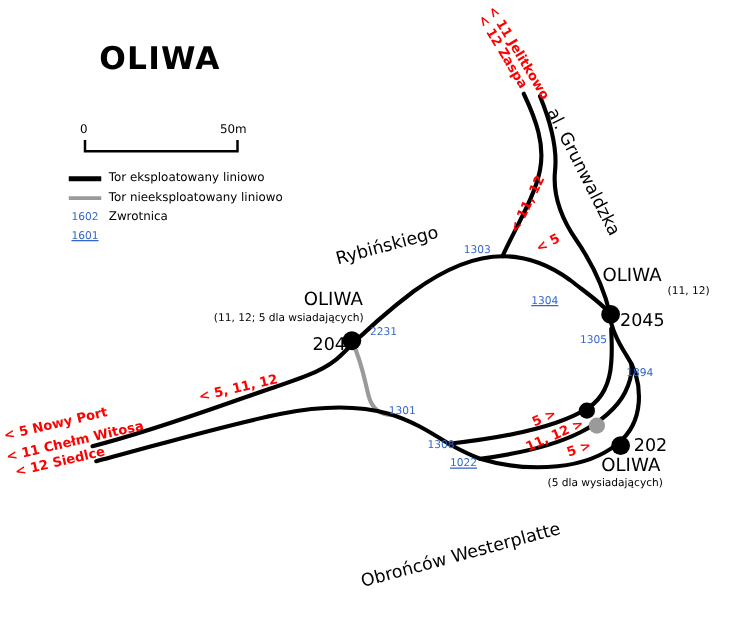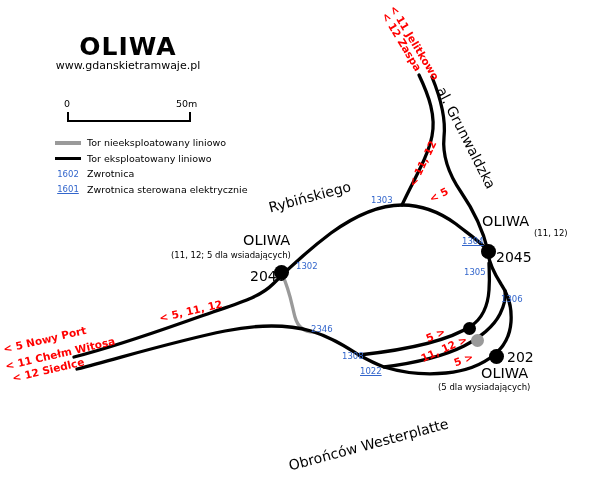--- a/index.html
+++ b/index.html
@@ -46,72 +46,70 @@
     <path d="M 74,357 C 125,344 175,325 213,312 C 245,301 261,296 273,284 C 291,266 307,251 331,233 C 356,215 381,205 402,205 C 424,205 441,213 456,224 C 470,235 482,243 488,251" fill="none" stroke="#000" stroke-width="3.3" stroke-linecap="round"></path>
     <path d="M 77,369 C 130,355 180,340 225,331 C 255,325 286,324 311,331 C 331,337 346,347 359,355 C 368,360 376,364 384,367 C 404,373 426,375 446,373 C 466,371 483,364 494,355 C 504,347 510,335 511,322 C 512,307 508,294 501,284 C 494,273 489,262 488,253" fill="none" stroke="#000" stroke-width="3.3" stroke-linecap="round"></path>
     <path d="M 359,355 C 405,350 448,341 471,326 C 483,318 488,305 489,290 C 490,277 489,269 489,263" fill="none" stroke="#000" stroke-width="3.3" stroke-linecap="round"></path>
     <path d="M 384,367 C 415,363 444,356 464,346 C 480,338 494,326 500,314 C 504,306 506,298 505,291" fill="none" stroke="#000" stroke-width="3.3" stroke-linecap="round"></path>
 
     <path d="M 68,112 L 68,121 L 190,121 L 190,112" fill="none" stroke="#000" stroke-width="2"></path>
   </svg>
 
   <div id="title-block">
     <div id="map-title">OLIWA</div>
-    <div id="map-website">www.gdanskietramwaje.pl</div>
   </div>
 
   <span class="abs scale-label" style="left:64px;top:98px;">0</span>
   <span class="abs scale-label" style="left:176px;top:98px;">50m</span>
 
   <div id="legend">
       <div class="legend-row">
         <span class="legend-swatch-box">
+          <span class="legend-line" style="background: rgb(0, 0, 0);"></span>
+        </span>
+        <span class="legend-label">Tor eksploatowany liniowo</span>
+      </div>
+      <div class="legend-row">
+        <span class="legend-swatch-box">
           <span class="legend-line" style="background: rgb(154, 154, 154);"></span>
         </span>
         <span class="legend-label">Tor nieeksploatowany liniowo</span>
-      </div>
-      <div class="legend-row">
-        <span class="legend-swatch-box">
-          <span class="legend-line" style="background: rgb(0, 0, 0);"></span>
-        </span>
-        <span class="legend-label">Tor eksploatowany liniowo</span>
       </div>
       <div class="legend-row">
         <span class="legend-swatch-box">
           <span class="legend-num" style="color: rgb(51, 102, 204);">1602</span>
         </span>
         <span class="legend-label">Zwrotnica</span>
       </div>
       <div class="legend-row">
         <span class="legend-swatch-box">
           <span class="legend-num electric" style="color: rgb(51, 102, 204); text-decoration: underline;">1601</span>
         </span>
-        <span class="legend-label">Zwrotnica sterowana elektrycznie</span>
       </div>
     </div>
 <span class="abs street-label" style="left: 448px; top: 84px; transform: rotate(63deg); color: rgb(0, 0, 0);">al. Grunwaldzka</span>
     <span class="abs street-label" style="left: 267px; top: 200px; transform: rotate(-15deg); color: rgb(0, 0, 0);">Rybińskiego</span>
     <span class="abs street-label" style="left: 287px; top: 458px; transform: rotate(-15deg); color: rgb(0, 0, 0);">Obrońców Westerplatte</span>
     <span class="abs dir-label" style="left: 398px; top: 3px; transform: rotate(59deg); color: rgb(255, 0, 0);">&lt; 11 Jelitkowo</span>
     <span class="abs dir-label" style="left: 390px; top: 10px; transform: rotate(59deg); color: rgb(255, 0, 0);">&lt; 12 Zaspa</span>
     <span class="abs dir-label" style="left: 406px; top: 183px; transform: rotate(-64deg); color: rgb(255, 0, 0);">&lt; 11, 12</span>
     <span class="abs dir-label" style="left: 427px; top: 194px; transform: rotate(-28deg); color: rgb(255, 0, 0);">&lt; 5</span>
     <span class="abs dir-label" style="left: 158px; top: 312px; transform: rotate(-13deg); color: rgb(255, 0, 0);">&lt; 5, 11, 12</span>
     <span class="abs dir-label" style="left: 2px; top: 343px; transform: rotate(-13deg); color: rgb(255, 0, 0);">&lt; 5 Nowy Port</span>
     <span class="abs dir-label" style="left: 4px; top: 360px; transform: rotate(-13deg); color: rgb(255, 0, 0);">&lt; 11 Chełm Witosa</span>
     <span class="abs dir-label" style="left: 11px; top: 372px; transform: rotate(-13deg); color: rgb(255, 0, 0);">&lt; 12 Siedlce</span>
     <span class="abs dir-label" style="left: 424px; top: 333px; transform: rotate(-24deg); color: rgb(255, 0, 0);">5 &gt;</span>
     <span class="abs dir-label" style="left: 419px; top: 353px; transform: rotate(-24deg); color: rgb(255, 0, 0);">11, 12 &gt;</span>
     <span class="abs dir-label" style="left: 452px; top: 357px; transform: rotate(-20deg); color: rgb(255, 0, 0);">5 &gt;</span>
-    <span class="abs switch-label" style="left: 311px; top: 324px; color: rgb(51, 102, 204);">2346</span>
-    <span class="abs switch-label" style="left: 296px; top: 261px; color: rgb(51, 102, 204);">1302</span>
+    <span class="abs switch-label" style="left: 311px; top: 324px; color: rgb(51, 102, 204);">1301</span>
+    <span class="abs switch-label" style="left: 296px; top: 261px; color: rgb(51, 102, 204);">2231</span>
     <span class="abs switch-label" style="left: 371px; top: 195px; color: rgb(51, 102, 204);">1303</span>
-    <span class="abs switch-label electric" style="left: 462px; top: 236px; color: rgb(51, 102, 204);">1304</span>
+    <span class="abs switch-label electric" style="left: 425px; top: 236px; color: rgb(51, 102, 204);">1304</span>
     <span class="abs switch-label" style="left: 464px; top: 267px; color: rgb(51, 102, 204);">1305</span>
-    <span class="abs switch-label" style="left: 501px; top: 294px; color: rgb(51, 102, 204);">1306</span>
+    <span class="abs switch-label" style="left: 501px; top: 294px; color: rgb(51, 102, 204);">1894</span>
     <span class="abs switch-label electric" style="left: 360px; top: 366px; color: rgb(51, 102, 204);">1022</span>
     <span class="abs switch-label" style="left: 342px; top: 351px; color: rgb(51, 102, 204);">1308</span>
     <div class="stop-dot" style="height: 15px; width: 15px; left: 480.5px; top: 243.5px; background: rgb(0, 0, 0);"></div>
     <span class="abs stop-name" style="left: 482px; top: 213px;">OLIWA</span>
     <span class="abs stop-qualifier" style="left: 486px; top: 228px; padding-left: 48px;">(11, 12)</span>
     <span class="abs stop-number" style="left: 496px; top: 249px;">2045</span>
     <div class="stop-dot" style="height: 15px; width: 15px; left: 273.5px; top: 264.5px; background: rgb(0, 0, 0);"></div>
     <span class="abs stop-name" style="left: 243px; top: 232px;">OLIWA</span>
     <span class="abs stop-qualifier" style="left: 171px; top: 250px;">(11, 12; 5 dla wsiadających)</span>
     <span class="abs stop-number" style="left: 250px; top: 268px;">2046</span>

